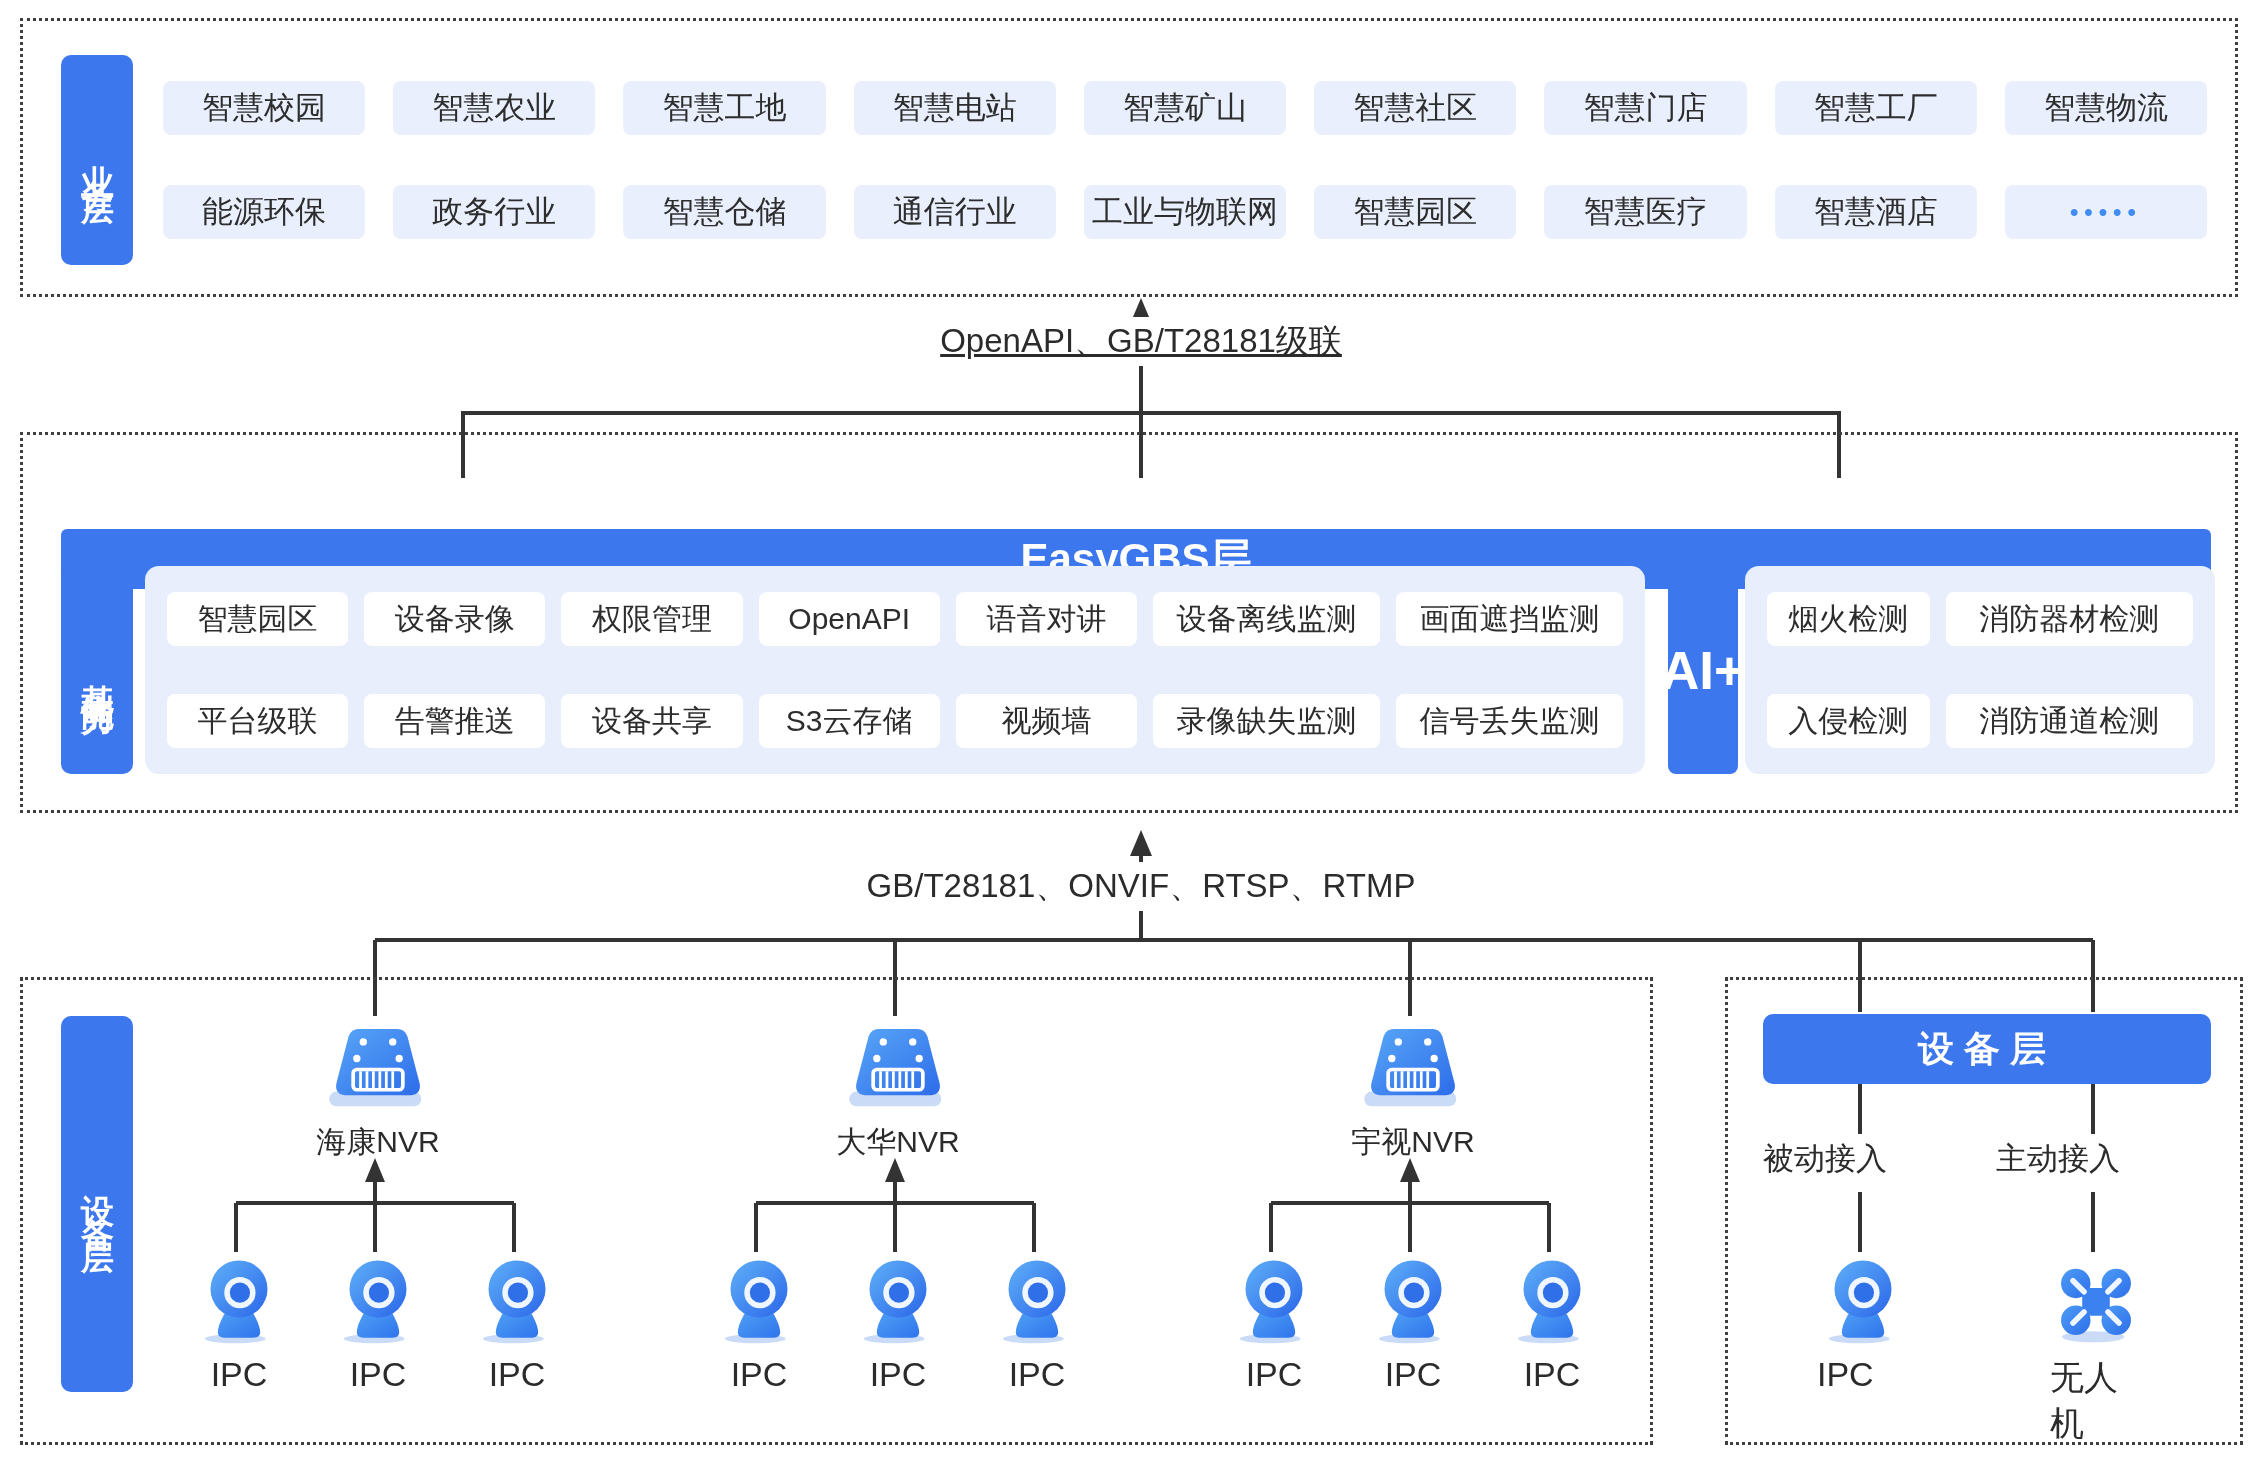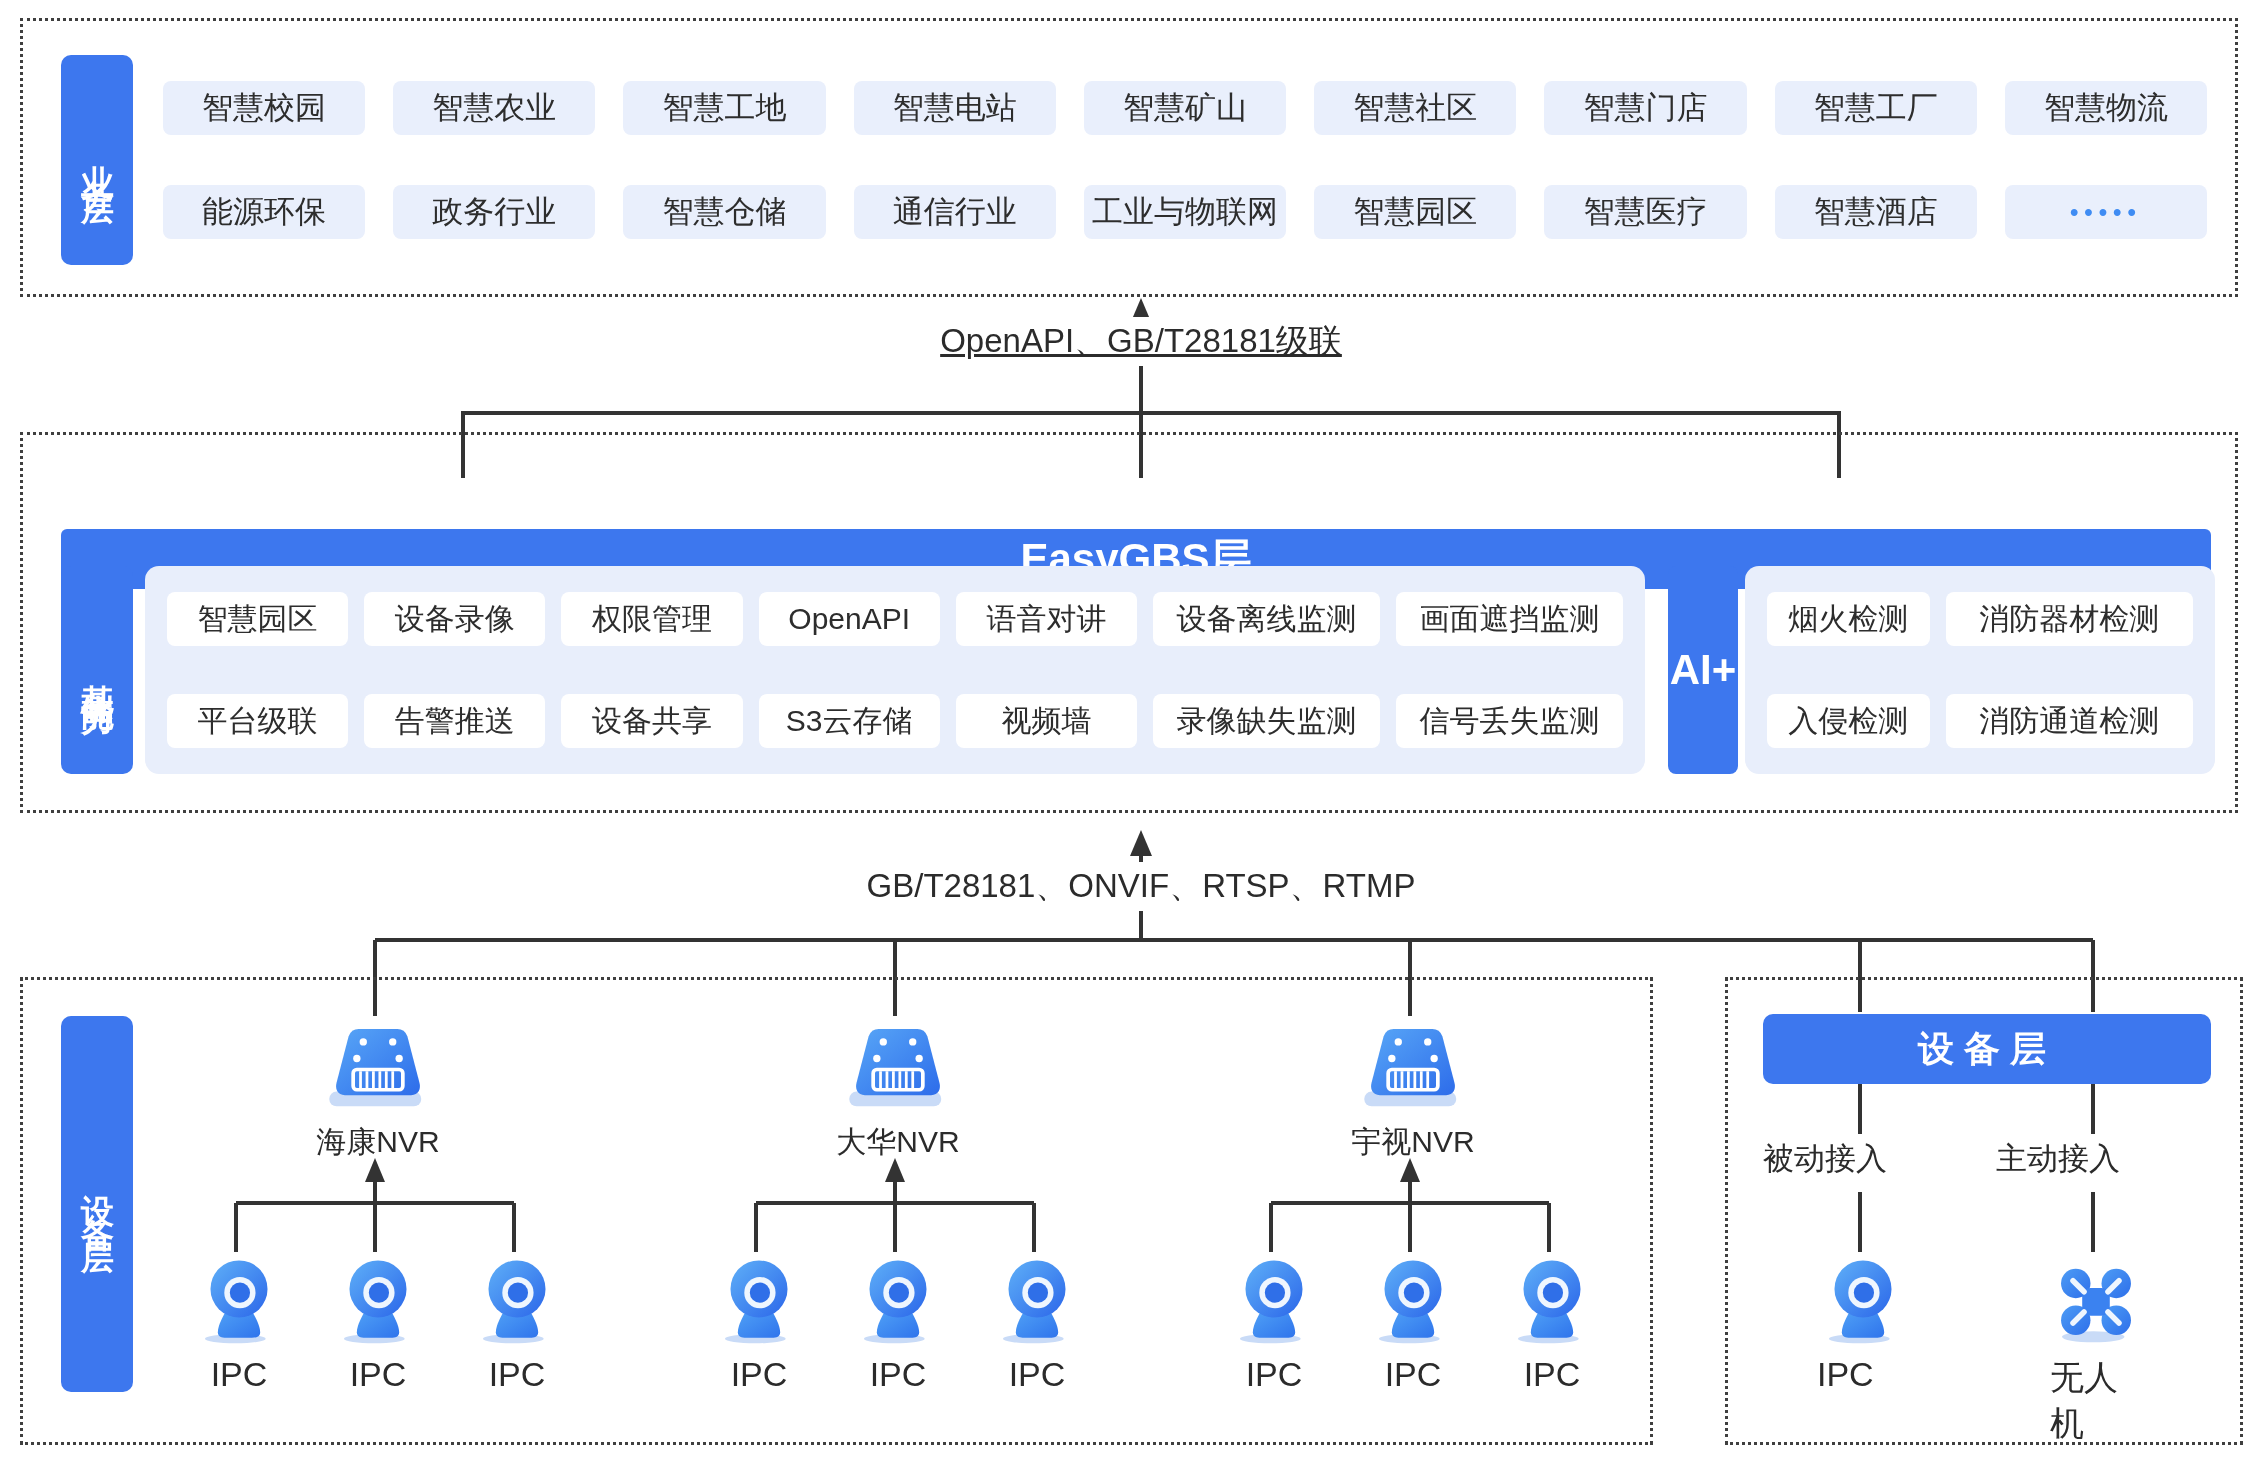--- a/index.html
+++ b/index.html
@@ -43,21 +43,21 @@
            display:flex; flex-direction:column; justify-content:space-between; padding:26px 22px; }
   .panel-cap { left:122px;  width:1500px; }
   .panel-ai  { left:1722px; width:470px;  }
   .prow { display:flex; gap:16px; height:54px; }
   .pchip { flex:182 1 0; background:#fff; border-radius:8px; display:flex; align-items:center;
            justify-content:center; font-size:30px; color:#2d2d2d; white-space:nowrap; }
   .pchip.wide { flex:228 1 0; }
   .pchip.ai-n { flex:150 1 0; }
   .pchip.ai-w { flex:228 1 0; }
   .ai-bar { position:absolute; left:1645px; top:131px; width:70px; height:208px; background:#3D77EE;
-            border-radius:8px; color:#fff; font-size:42px; font-weight:600;
+            border-radius:8px; color:#fff; font-size:53px; font-weight:600;
             display:flex; align-items:center; justify-content:center; }
 
   
   .conn-label { position:absolute; transform:translateX(-50%); background:#fff; padding:2px 20px;
                 font-size:33px; color:#2b2b2b; white-space:nowrap; z-index:4; }
   .conn-label.top    { left:1141px; top:317px;text-decoration:underline; }
   .conn-label.bottom { left:1141px; top:862px; }
 
   
   .nvr-group { position:absolute; top:30px; width:370px; text-align:center; }

